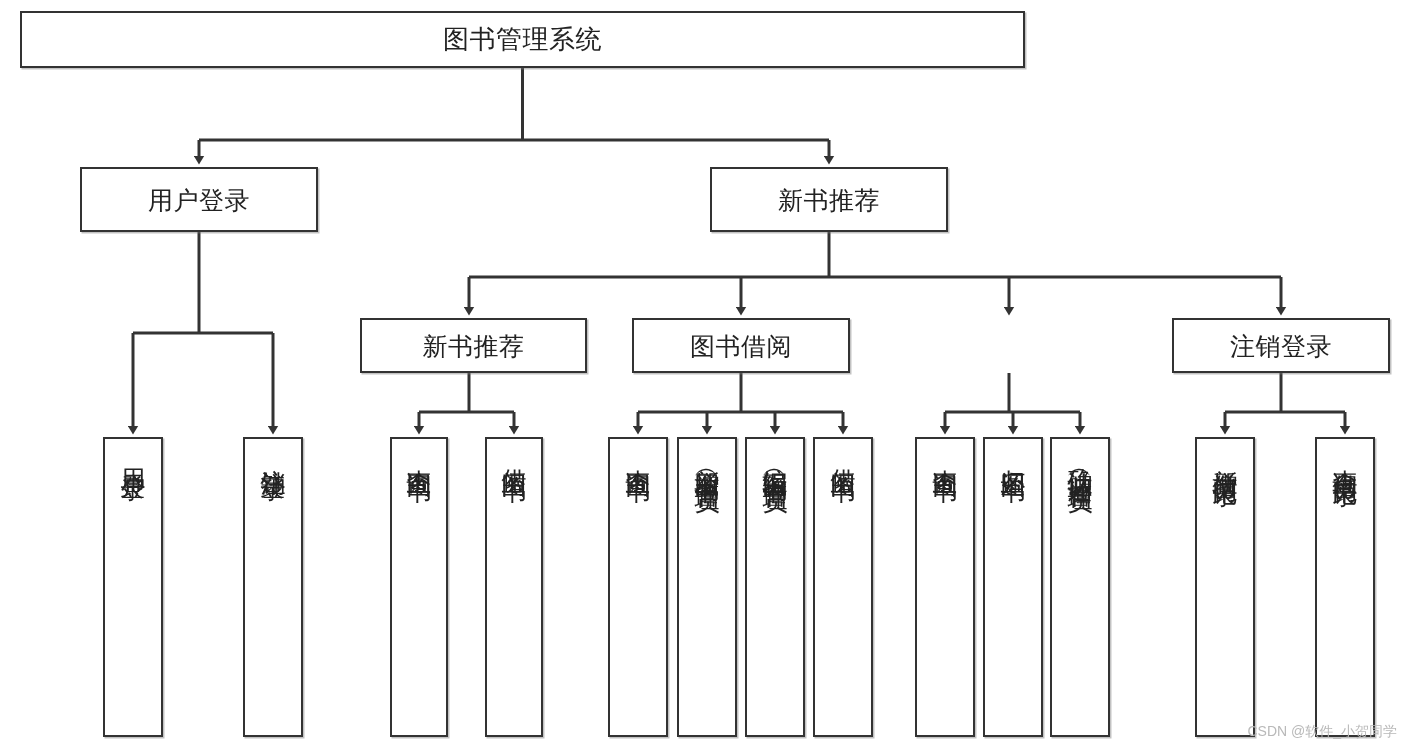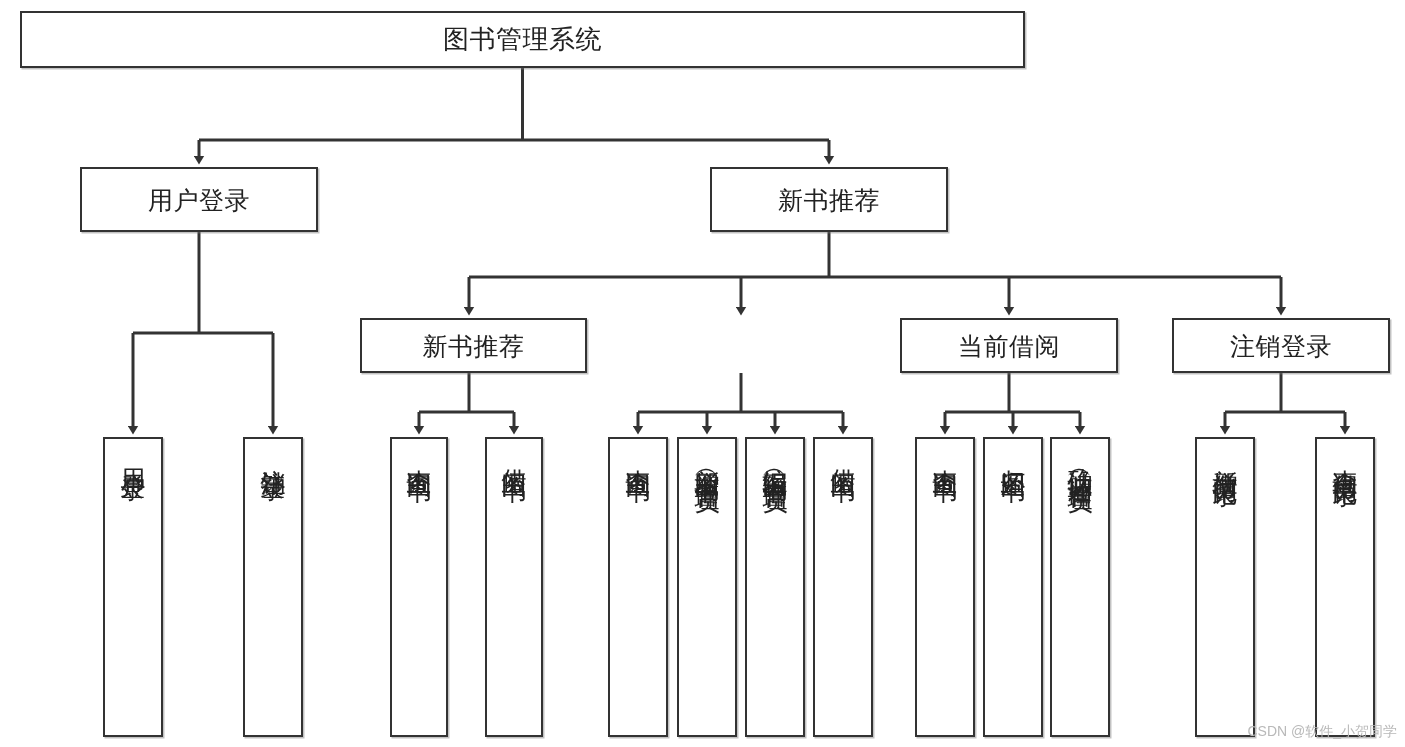--- a/index.html
+++ b/index.html
@@ -105,22 +105,22 @@
   <div class="node h" style="left: 80px; top: 167px; width: 238px; height: 65px;">
     <span class="node-label">用户登录</span>
   </div>
   <div class="node h" style="left: 710px; top: 167px; width: 238px; height: 65px;">
     <span class="node-label">新书推荐</span>
   </div>
 
   <div class="node h" style="left: 360px; top: 318px; width: 227px; height: 55px;">
     <span class="node-label">新书推荐</span>
   </div>
-  <div class="node h" style="left: 900px; top: 318px; width: 218px; height: 55px;">
-    <span class="node-label">当前借阅</span>
+  <div class="node h" style="left: 632px; top: 318px; width: 218px; height: 55px;">
+    <span class="node-label">图书借阅</span>
   </div>
   <div class="node h" style="left: 1172px; top: 318px; width: 218px; height: 55px;">
     <span class="node-label">注销登录</span>
   </div>
 
   <div class="node leaf" style="left: 103px; top: 437px; width: 60px; height: 300px;">
     <span class="node-label">用户登录</span>
   </div>
   <div class="node leaf" style="left: 243px; top: 437px; width: 60px; height: 300px;">
     <span class="node-label">注销登录</span>

